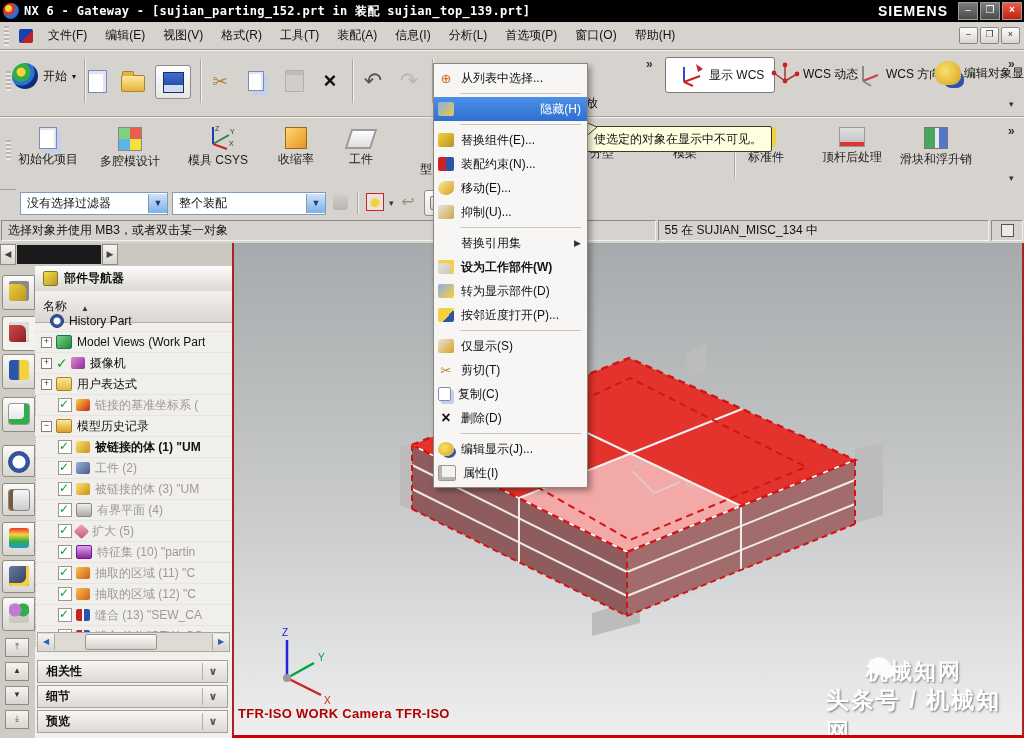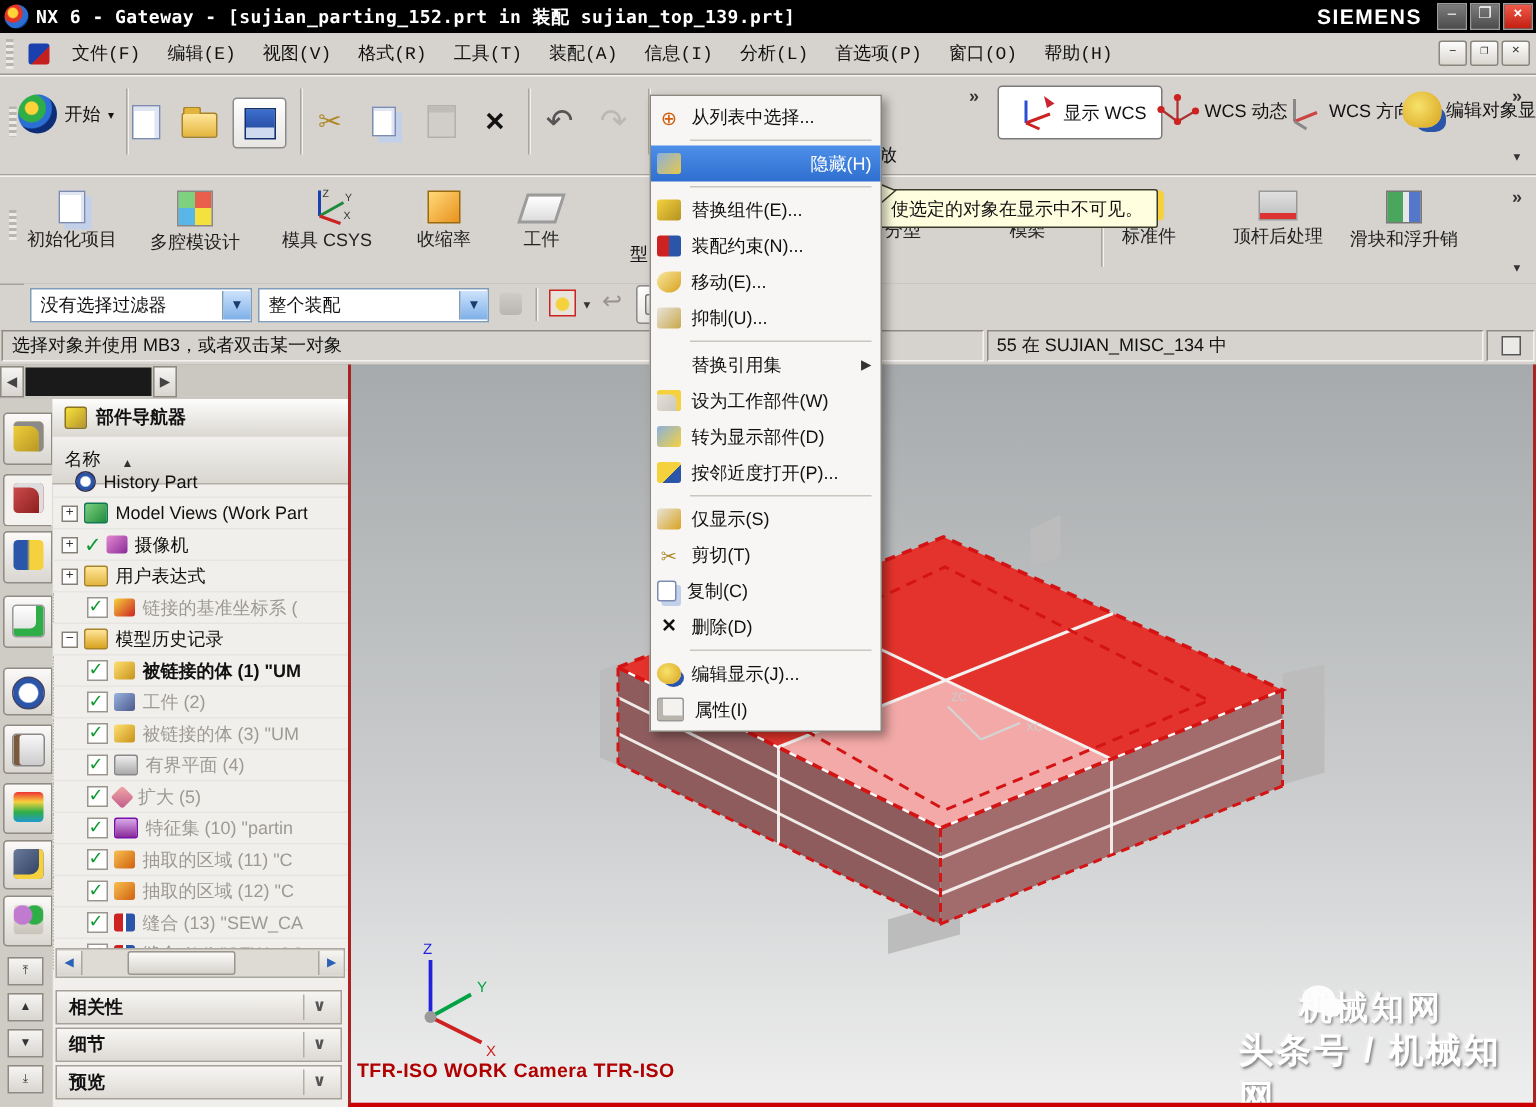--- a/index.html
+++ b/index.html
@@ -9,21 +9,21 @@
   
   .titlebar{left:0;top:0;width:1024px;height:22px;background:#000;color:#fff;display:flex;align-items:center;}
   .nxlogo{width:16px;height:16px;margin:0 5px 0 3px;border-radius:50%;
           background:radial-gradient(circle at 35% 35%,#ffd23a 0 3px,#e23325 4px 6px,#2b6fd6 7px 10px,#0d2e77 11px);}
   .wtitle{font-weight:bold;font-size:12px;letter-spacing:.3px;white-space:nowrap;font-family:"DejaVu Sans Mono","Liberation Mono",monospace;}
   .brand{margin-left:auto;font-weight:bold;font-size:14px;letter-spacing:1px;margin-right:10px;}
   .wbtn{width:18px;height:16px;margin-right:2px;background:linear-gradient(#7d7d7d,#4c4c4c);border:1px solid #9c9c9c;
         color:#fff;font-size:10px;line-height:14px;text-align:center;}
   .wbtn.close{background:linear-gradient(#f05a4a,#c21f10);font-weight:bold;}
   
-  .menubar{left:0;top:22px;width:1024px;height:27px;background:#d6d3ce;border-bottom:1px solid #9e9a92;display:flex;align-items:center;font-family:Liberation Mono, monospace;}
+  .menubar{left:0;top:22px;width:1024px;height:27px;background:#d6d3ce;border-bottom:1px solid #9e9a92;display:flex;align-items:center;}
   .grip{width:5px;height:20px;margin:0 4px;background:repeating-linear-gradient(#b9b5ad 0 2px,#eceae6 2px 4px);}
   .mflag{width:14px;height:14px;margin:0 6px;background:linear-gradient(135deg,#1a3fae 0 55%,#c42020 55%);border-radius:2px;}
   .mitem{padding:4px 9px;white-space:nowrap;}
   .mwin{margin-left:auto;display:flex;margin-right:4px;}
   .mwbtn{width:17px;height:15px;border:1px solid #8a877f;background:linear-gradient(#fdfdfc,#d9d6cf);margin-left:2px;
          font-size:9px;line-height:13px;text-align:center;color:#333;border-radius:2px;}
   
   .tbrow{left:0;width:1024px;background:#d6d3ce;border-top:1px solid #f4f2ef;border-bottom:1px solid #a5a199;}
   .tb1{top:50px;height:65px;}
   .tb2{top:117px;height:71px;}
@@ -111,21 +111,21 @@
   .wm1{font-size:22px;margin-left:40px;letter-spacing:2px;opacity:.95;}
   .wm2{font-size:23px;letter-spacing:2px;margin-top:-2px;}
   .wmicon{position:absolute;left:2px;top:0px;width:28px;height:24px;}
   .wmicon::before{content:"";position:absolute;left:0;top:0;width:22px;height:18px;border-radius:50%;background:#fff;opacity:.95;}
   .wmicon::after{content:"";position:absolute;left:12px;top:8px;width:15px;height:13px;border-radius:50%;background:#fff;opacity:.95;}
   
   .ctxmenu{left:433px;top:63px;width:153px;background:#f7f6f4;border:1px solid #8a877f;box-shadow:3px 3px 6px rgba(0,0,0,.35);z-index:60;padding:2px 0;}
   .mi{height:24px;display:flex;align-items:center;padding:0 6px 0 4px;white-space:nowrap;position:relative;}
   .mi .micon{width:16px;height:14px;margin-right:7px;flex:none;border-radius:2px;}
   .mi.hl{background:linear-gradient(#4d8fe8,#2f6fd0);color:#fff;justify-content:space-between;}
-  .mi.bold{font-weight:normal;}
+  .mi.bold{font-weight:bold;}
   .mi .sub{margin-left:auto;font-size:9px;color:#333;}
   .msep{height:1px;background:#c9c6bf;margin:3px 6px 3px 26px;}
   .mg{font-size:13px;line-height:1;width:16px;text-align:center;margin-right:7px;flex:none;}
   
   .tooltip{left:584px;top:126px;width:186px;height:24px;background:#ffffdf;border:1px solid #3c3c2a;z-index:40;
            display:flex;align-items:center;justify-content:center;font-size:12px;color:#111;border-radius:2px;}
   .ttail{position:absolute;left:-16px;top:-12px;width:30px;height:26px;z-index:41;}
 </style>
 </head>
 <body>

